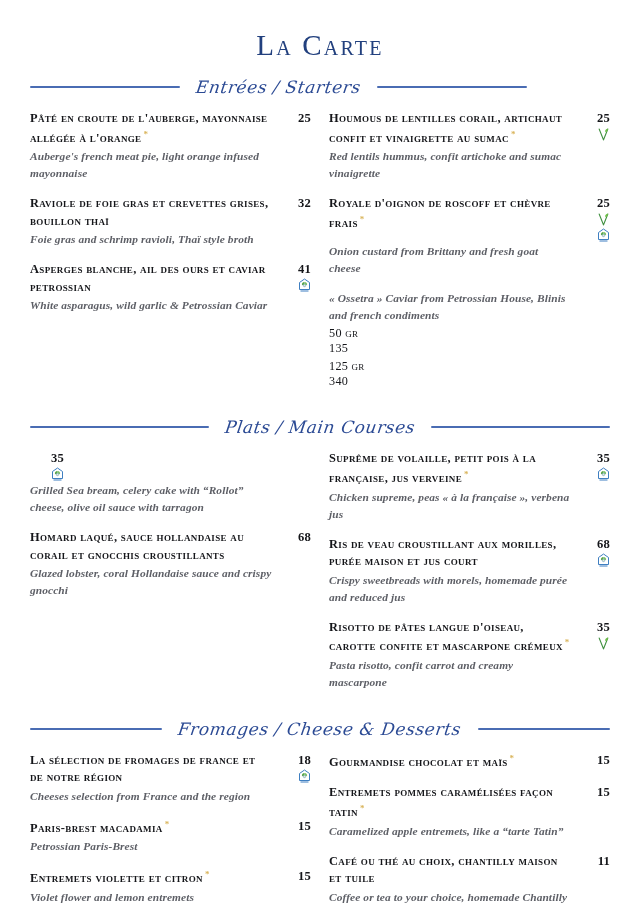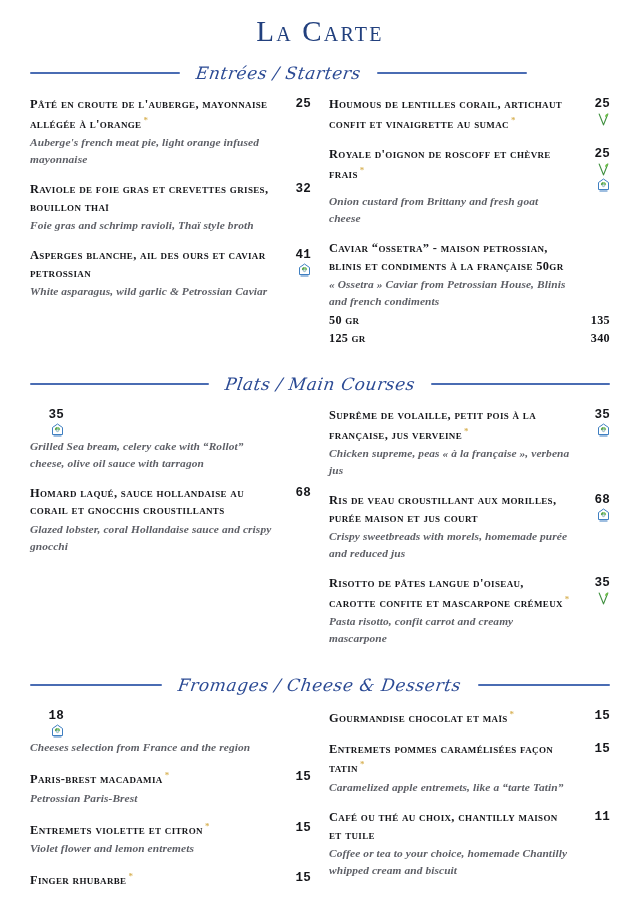--- a/index.html
+++ b/index.html
@@ -10,21 +10,21 @@
     background: #ffffff;
     font-family: "Liberation Serif", "DejaVu Serif", serif;
     color: #1a1a1a;
     overflow: hidden;
     position: relative;
   }
 
   .page {
     width: 640px;
     height: 728px;
-    padding: 16px 30px 8px 30px;
+    padding: 30px 30px 8px 30px;
     position: relative;
   }
 
   
   .masthead {
     text-align: center;
     margin-bottom: 6px;
   }
   .menu-title {
     font-family: "Liberation Serif", "DejaVu Serif", serif;
@@ -97,21 +97,20 @@
     font-size: 9px;
     vertical-align: super;
     letter-spacing: 0;
     padding-left: 2px;
   }
   .meta {
     width: 34px;
     flex: 0 0 34px;
     text-align: right;
     padding-top: 1px;
-    font-family: Liberation Mono, monospace;
   }
   .price {
     font-size: 12.6px;
     font-weight: 600;
     color: #15161a;
     display: block;
     letter-spacing: 0.2px;
   }
   .badges {
     display: flex;
@@ -132,24 +131,25 @@
   }
 
   
   .subrow {
     display: flex;
     justify-content: space-between;
     align-items: baseline;
     font-variant: small-caps;
     text-transform: lowercase;
     font-size: 12.2px;
-    font-weight: 700;
+    font-weight: 400;
     color: #15161a;
     margin-top: 3px;
     letter-spacing: 0.3px;
+    flex-direction: column;
   }
   .subrow::first-letter { text-transform: uppercase; }
   .subrow .sub-price { font-variant: normal; }
 
   
   .ico { display: inline-block; line-height: 0; }
   .ico svg { display: block; }
 </style>
 </head>
 <body>
@@ -217,20 +217,21 @@
                   <span class="badges">
                     <span class="ico">
                       <svg width="13" height="15" viewBox="0 0 24 28">
                         <path d="M4 4 L12 24 L20 4" fill="none" stroke="#3f8f3f" stroke-width="2.2" stroke-linecap="round" stroke-linejoin="round"></path>
                         <path d="M20 3 C15 4 14 8 16 10 C19 9 21 6 20 3 Z" fill="#6fbf4a"></path>
                       </svg>
                     </span>
                   </span>
                 </div>
               </div>
+              <div class="dish-desc">Red lentils hummus, confit artichoke and sumac vinaigrette</div>
             </div>
             <div class="dish">
               <div class="dish-top">
                 <div class="dish-name">Royale d'oignon de Roscoff et chèvre frais<span class="marker">*</span></div>
                 <div class="meta">
                   <span class="price">25</span>
                   <span class="badges">
                     <span class="ico">
                       <svg width="13" height="15" viewBox="0 0 24 28">
                         <path d="M4 4 L12 24 L20 4" fill="none" stroke="#3f8f3f" stroke-width="2.2" stroke-linecap="round" stroke-linejoin="round"></path>
@@ -245,24 +246,20 @@
                         <circle cx="13" cy="15" r="2.4" fill="#e9f2c9" stroke="#3f7fc1" stroke-width="1"></circle>
                         <rect x="5" y="25" width="16" height="2" fill="#3f7fc1"></rect>
                       </svg>
                     </span>
                   </span>
                 </div>
               </div>
               <div class="dish-desc">Onion custard from Brittany and fresh goat cheese</div>
             </div>
             <div class="dish">
-              <div class="dish-top">
-                <div class="dish-name">Caviar “Ossetra” - Maison Petrossian, Blinis et condiments à la française  50gr</div>
-                <div class="meta"></div>
-              </div>
               <div class="dish-desc">« Ossetra » Caviar from Petrossian House, Blinis and french condiments</div>
               <div class="subrow">
                 <span>50 Gr</span>
                 <span class="sub-price">135</span>
               </div>
               <div class="subrow">
                 <span>125 Gr</span>
                 <span class="sub-price">340</span>
               </div>
             </div>
@@ -370,20 +367,21 @@
       <div class="section">
         <div class="section-head cheese-desserts">
           <span class="rule left"></span>
           <span class="script">Fromages / Cheese &amp; Desserts</span>
           <span class="rule right"></span>
         </div>
         <div class="cols">
           <div class="col">
             <div class="dish">
               <div class="dish-top">
+                <div class="dish-name">La sélection de fromages de France et de notre région</div>
                 <div class="meta">
                   <span class="price">18</span>
                   <span class="badges">
                     <span class="ico">
                       <svg width="13" height="14" viewBox="0 0 26 28">
                         <path d="M13 2 L23 9 L23 23 L3 23 L3 9 Z" fill="none" stroke="#3f7fc1" stroke-width="2"></path>
                         <path d="M13 8 C9 8 7 11 8 14 C11 15 14 13 13 8 Z" fill="#5aa64a"></path>
                         <path d="M13 8 C17 8 19 11 18 14 C15 15 12 13 13 8 Z" fill="#7dc06a"></path>
                         <circle cx="13" cy="15" r="2.4" fill="#e9f2c9" stroke="#3f7fc1" stroke-width="1"></circle>
                         <rect x="5" y="25" width="16" height="2" fill="#3f7fc1"></rect>

